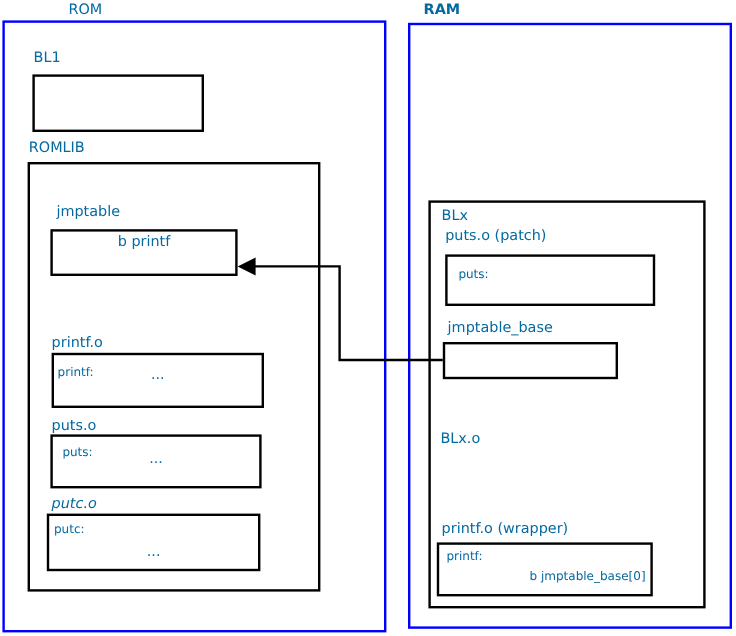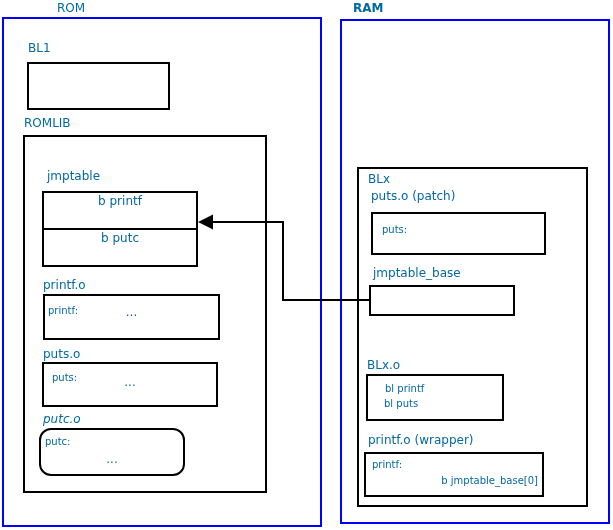--- a/index.html
+++ b/index.html
@@ -27,60 +27,55 @@
 
   <span class="lbl" style="left:28px;top:41px;">BL1</span>
   <div class="box" style="left:27px;top:62px;width:143px;height:48px;"></div>
 
   <span class="lbl" style="left:24px;top:116px;">ROMLIB</span>
   <div class="box" style="left:23px;top:135px;width:244px;height:358px;"></div>
 
   <span class="lbl" style="left:47px;top:169px;">jmptable</span>
   <div style="position:absolute;left:42px;top:191px;width:156px;">
     <div class="jrow">b printf</div>
-    <div class="jrow">b putc</div>
   </div>
 
   <span class="lbl" style="left:43px;top:278px;">printf.o</span>
   <div class="box" style="left:43px;top:294px;width:177px;height:46px;">
     <span class="sym" style="left:3px;top:9px;">printf:</span>
     <span class="dots" style="top:9px;">...</span>
   </div>
 
   <span class="lbl" style="left:43px;top:347px;">puts.o</span>
   <div class="box" style="left:42px;top:362px;width:176px;height:45px;">
     <span class="sym" style="left:8px;top:8px;">puts:</span>
     <span class="dots" style="top:11px;">...</span>
   </div>
 
   <span class="lbl" style="left:43px;top:412px;font-style:italic;">putc.o</span>
-  <div class="box" style="left:39px;top:428px;width:146px;height:48px;border-radius:12px;">
+  <div class="box" style="left:39px;top:428px;width:178px;height:48px;">
     <span class="sym" style="left:4px;top:6px;">putc:</span>
     <span class="dots" style="top:22px;">...</span>
   </div>
 
   <span class="lbl" style="left:353px;top:1px;font-weight:bold;">RAM</span>
   <div class="frame" style="left:340px;top:19px;width:270px;height:505px;"></div>
 
   <div class="box" style="left:357px;top:167px;width:231px;height:340px;"></div>
   <span class="lbl" style="left:368px;top:172px;">BLx</span>
 
   <span class="lbl" style="left:371px;top:189px;">puts.o (patch)</span>
   <div class="box" style="left:371px;top:212px;width:175px;height:43px;">
     <span class="sym" style="left:9px;top:10px;">puts:</span>
   </div>
 
   <span class="lbl" style="left:373px;top:266px;">jmptable_base</span>
   <div class="box" style="left:369px;top:285px;width:146px;height:31px;"></div>
 
   <span class="lbl" style="left:367px;top:358px;">BLx.o</span>
-  <div class="box" style="left:366px;top:374px;width:138px;height:47px;">
-    <span class="sym" style="left:17px;top:7px;">bl printf</span>
-    <span class="sym" style="left:16px;top:22px;">bl puts</span>
-  </div>
 
   <span class="lbl" style="left:368px;top:433px;">printf.o (wrapper)</span>
   <div class="box" style="left:364px;top:452px;width:180px;height:45px;">
     <span class="sym" style="left:6px;top:5px;">printf:</span>
     <span class="sym" style="right:4px;top:21px;">b jmptable_base[0]</span>
   </div>
 
   <svg class="arrow-overlay" width="613" height="530" viewBox="0 0 613 530">
     <polyline points="369,300 283,300 283,222 210,222" fill="none" stroke="#000" stroke-width="2"></polyline>
     <polygon points="198,222 213,214.5 213,229.5" fill="#000"></polygon>

